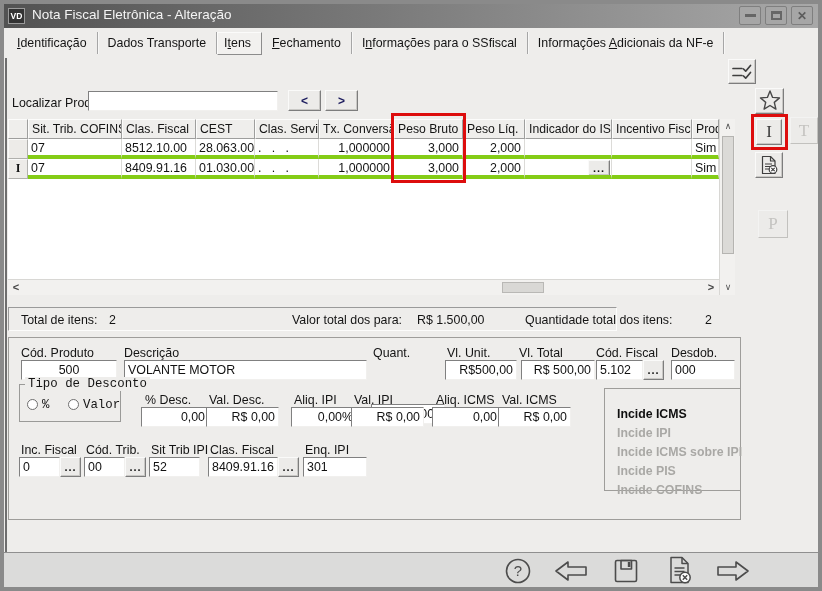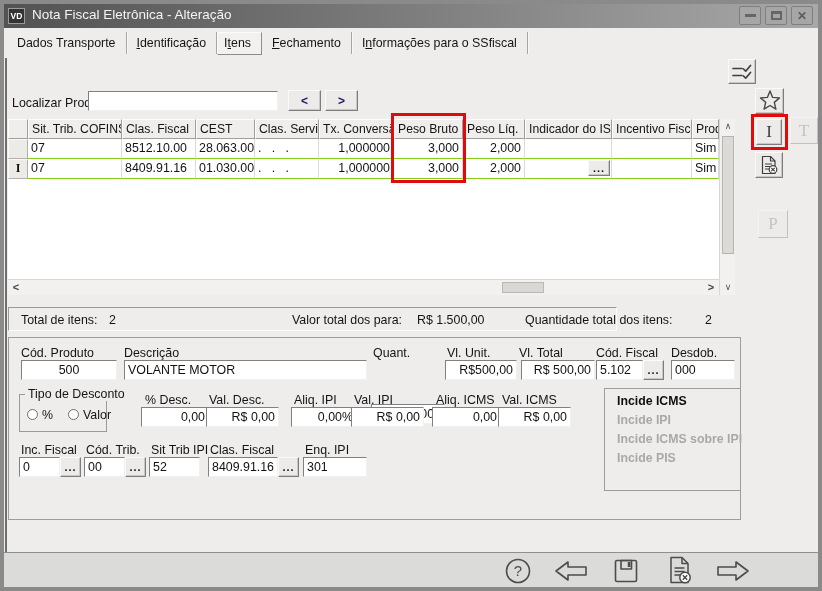--- a/index.html
+++ b/index.html
@@ -42,45 +42,45 @@
   .btn3.disabled{border-color:#f3f3f2 #c2c1be #c2c1be #f3f3f2;box-shadow:none;}
   .serifL{font-family:"Liberation Serif",serif;font-size:17px;color:#3d3d3d;}
   .serifL.off{color:#c4c3c0;}
   .navglyph{color:#1c1c5e;font-weight:bold;font-size:12px;}
   .dots{font-weight:bold;letter-spacing:1px;font-size:11px;line-height:8px;}
   
   .grid{position:absolute;left:4px;top:115px;width:727px;height:176px;background:#fff;}
   .grow{display:flex;height:20px;}
   .hc{border:1px solid;border-color:#fcfcfb #9e9e9d #9e9e9d #fcfcfb;background:#efeeec;
     padding:2px 3px;overflow:hidden;white-space:nowrap;font-size:12.2px;}
-  .dc{border-right:1px solid #dcdbd8;border-bottom:1px solid #84cc16;background:#fff;
+  .dc{border-right:1px solid #dcdbd8;border-bottom:4px solid #84cc16;background:#fff;
     padding:2px 3px;overflow:hidden;white-space:pre;position:relative;font-size:12.4px;}
   .dc.r{text-align:right;}
   .selc{background:#edebe8;border:1px solid;border-color:#f9f9f8 #b1b0ad #b1b0ad #f9f9f8;
     text-align:center;font-family:"Liberation Serif",serif;font-weight:bold;font-size:12px;padding:1px 0;}
   .w0{width:20px}.w1{width:94px}.w2{width:74px}.w3{width:59px}.w4{width:64px}.w5{width:75px}
   .w6{width:69px}.w7{width:62px}.w8{width:87px}.w9{width:80px}.w10{width:27px}
   .vsb{position:absolute;right:0;top:0;width:16px;height:176px;background:#f2f1ef;border-left:1px solid #d8d7d4;}
   .vsb .arr{position:absolute;left:0;width:16px;height:15px;text-align:center;font-size:9px;color:#555;line-height:15px;}
   .vsb .thumb{position:absolute;left:2px;top:17px;width:12px;height:118px;background:#dbdad7;border:1px solid #b5b4b1;}
   .hsb{position:absolute;left:0;bottom:0;width:711px;height:16px;background:#f2f1ef;border-top:1px solid #d8d7d4;}
   .hsb .arr{position:absolute;top:0;width:16px;height:16px;text-align:center;color:#444;font-size:11px;line-height:15px;font-weight:bold;}
   .hsb .thumb{position:absolute;left:494px;top:2px;width:42px;height:11px;background:#d9d8d5;border:1px solid #b9b8b5;}
   .annot{position:absolute;border:3px solid #dd0d0d;background:transparent;}
   
   .totals{position:absolute;left:4px;top:303px;width:609px;height:24px;border:1px solid;
     border-color:#9a9a9a #fcfcfb #fcfcfb #9a9a9a;}
   .totals span{position:absolute;top:5px;white-space:nowrap;}
   
   .panel{position:absolute;left:4px;top:333px;width:733px;height:183px;border:1px solid #9e9d9a;}
-  .groupbox{position:absolute;left:10px;top:56px;width:88px;height:38px;border:1px solid #9a9a98;}
+  .groupbox{position:absolute;left:10px;top:46px;width:102px;height:38px;border:1px solid #9a9a98;font-family:Liberation Mono, monospace;}
   .groupbox .gtitle{position:absolute;left:5px;top:-8px;background:#eeedeb;padding:0 3px;white-space:nowrap;}
   .radio{position:absolute;width:11px;height:11px;border:1px solid #6f6f6f;border-radius:50%;background:#fff;}
   .incide{position:absolute;left:595px;top:50px;width:137px;height:103px;border:1px solid #9e9d9a;
-    padding:3px 0 0 12px;}
+    padding:16px 0 0 12px;}
   .incide div{font-weight:bold;font-size:12.3px;line-height:19px;color:#a9a8a5;white-space:nowrap;}
   .incide div.on{color:#0f0f0f;}
   
   .bottombar{position:absolute;left:0;right:0;bottom:0;height:35px;background:#dbdbda;border-top:1px solid #8f8f8f;}
   .tool{position:absolute;top:2px;width:38px;height:31px;display:flex;align-items:center;justify-content:center;}
   svg{display:block;}
 </style>
 </head>
 <body>
 
@@ -94,25 +94,26 @@
       </div>
     <div class="winbtn" style="right:31px;">
         <div class="box"></div>
       </div>
     <div class="winbtn close" style="right:5px;">
         <span>✕</span>
       </div>
   </div>
 
   <div class="tabstrip">
+    <div class="tab"><span></span><span class="accel">I</span><span>dentificação</span></div>
     <div class="tab"><span>Dados Transporte</span><span class="accel"></span><span></span></div>
-    <div class="tab"><span></span><span class="accel">I</span><span>dentificação</span></div>
     <div class="tab selected"><span>I</span><span class="accel">t</span><span>ens</span></div>
     <div class="tab"><span></span><span class="accel">F</span><span>echamento</span></div>
     <div class="tab"><span>I</span><span class="accel">n</span><span>formações para o SSfiscal</span></div>
+    <div class="tab"><span>Informações </span><span class="accel">A</span><span>dicionais da NF-e</span></div>
   </div>
   <div class="client-edge"></div>
 
   <div class="btn3" style="left:724px;top:55px;width:28px;height:25px;">
     <svg width="22" height="16" viewBox="0 0 22 16">
       <g fill="none" stroke="#3f3f3f" stroke-width="1.7" stroke-linecap="round" stroke-linejoin="round">
         <path d="M2 4.5 H11"></path>
           <path d="M12.5 5 l2.2 2.2 L19.5 1.5"></path>
         <path d="M2 11.5 H11"></path>
           <path d="M12.5 12 l2.2 2.2 L19.5 8.5"></path>
@@ -269,20 +270,21 @@
     <input class="inp" style="left: 199px; top: 119px; width: 70px;" value="8409.91.16">
     <div class="btn3 dots" style="left:269px;top:119px;width:21px;height:20px;">...</div>
     <div class="lbl" style="left:296px;top:105px;">Enq. IPI</div>
     <input class="inp" style="left: 294px; top: 119px; width: 64px;" value="301">
 
     <div class="incide">
       <div class="on">Incide ICMS</div>
       <div>Incide IPI</div>
       <div>Incide ICMS sobre IPI</div>
       <div>Incide PIS</div>
+      <div>Incide COFINS</div>
     </div>
   </div>
 
   <div class="bottombar">
     <div class="tool" style="left:495px;">
       <svg width="30" height="30" viewBox="0 0 30 30">
         <circle cx="15" cy="15" r="11.5" fill="none" stroke="#4c4c4c" stroke-width="1.6"></circle>
         <text x="15" y="20" text-anchor="middle" font-size="15" fill="#4c4c4c" font-family="Liberation Sans, sans-serif">?</text>
       </svg>
     </div>

